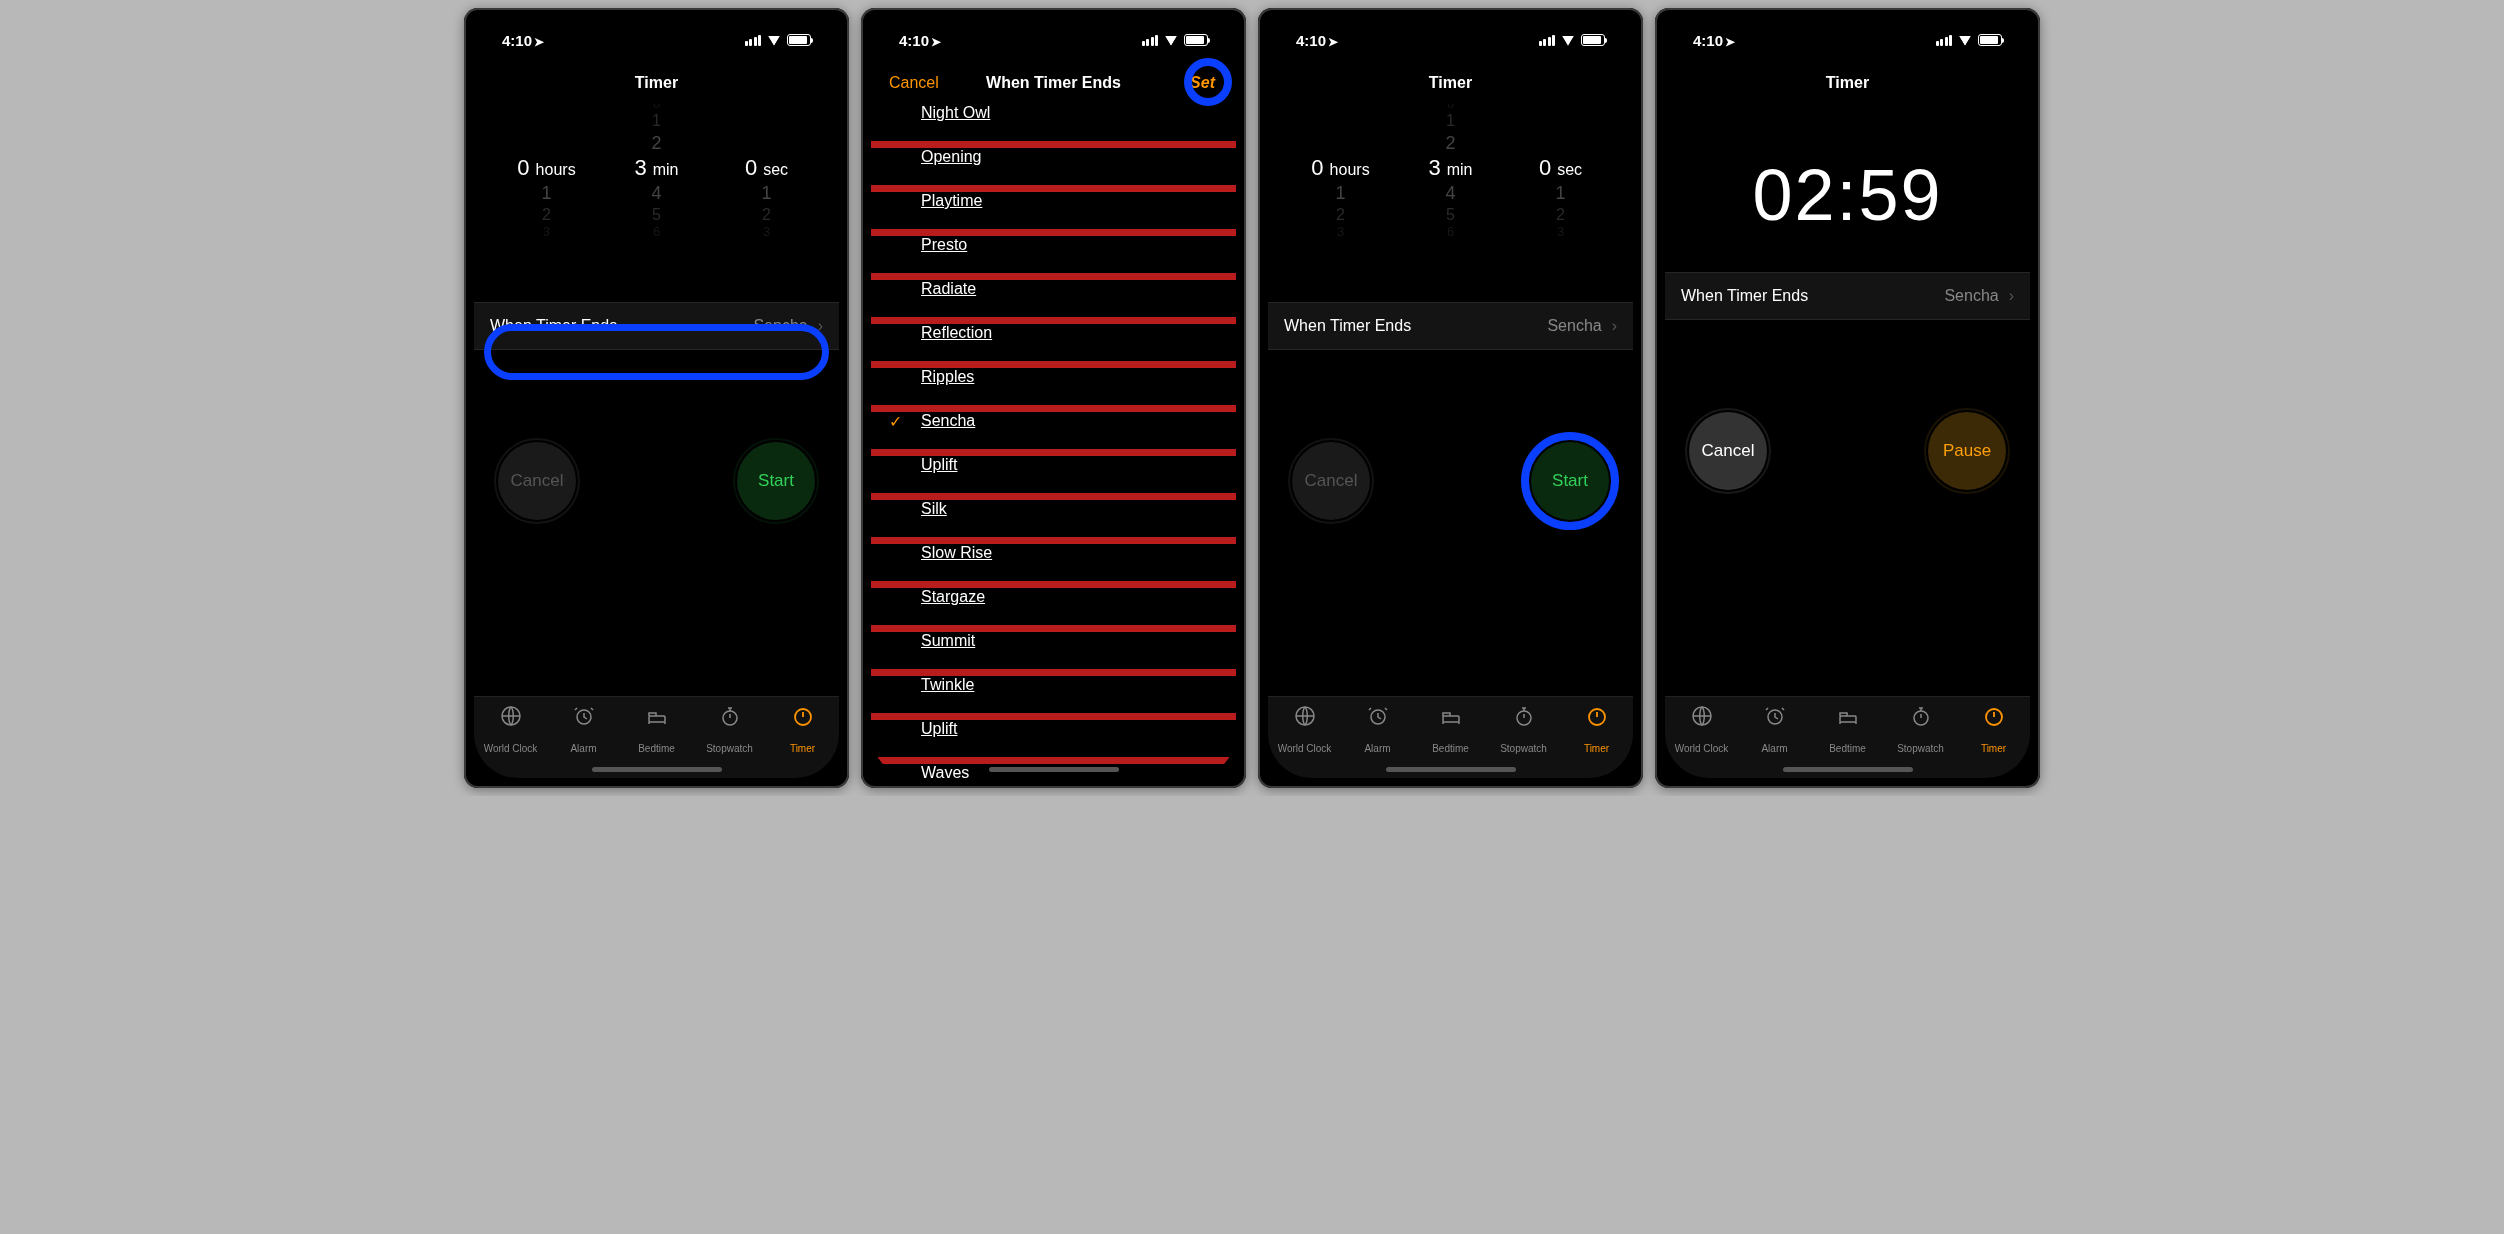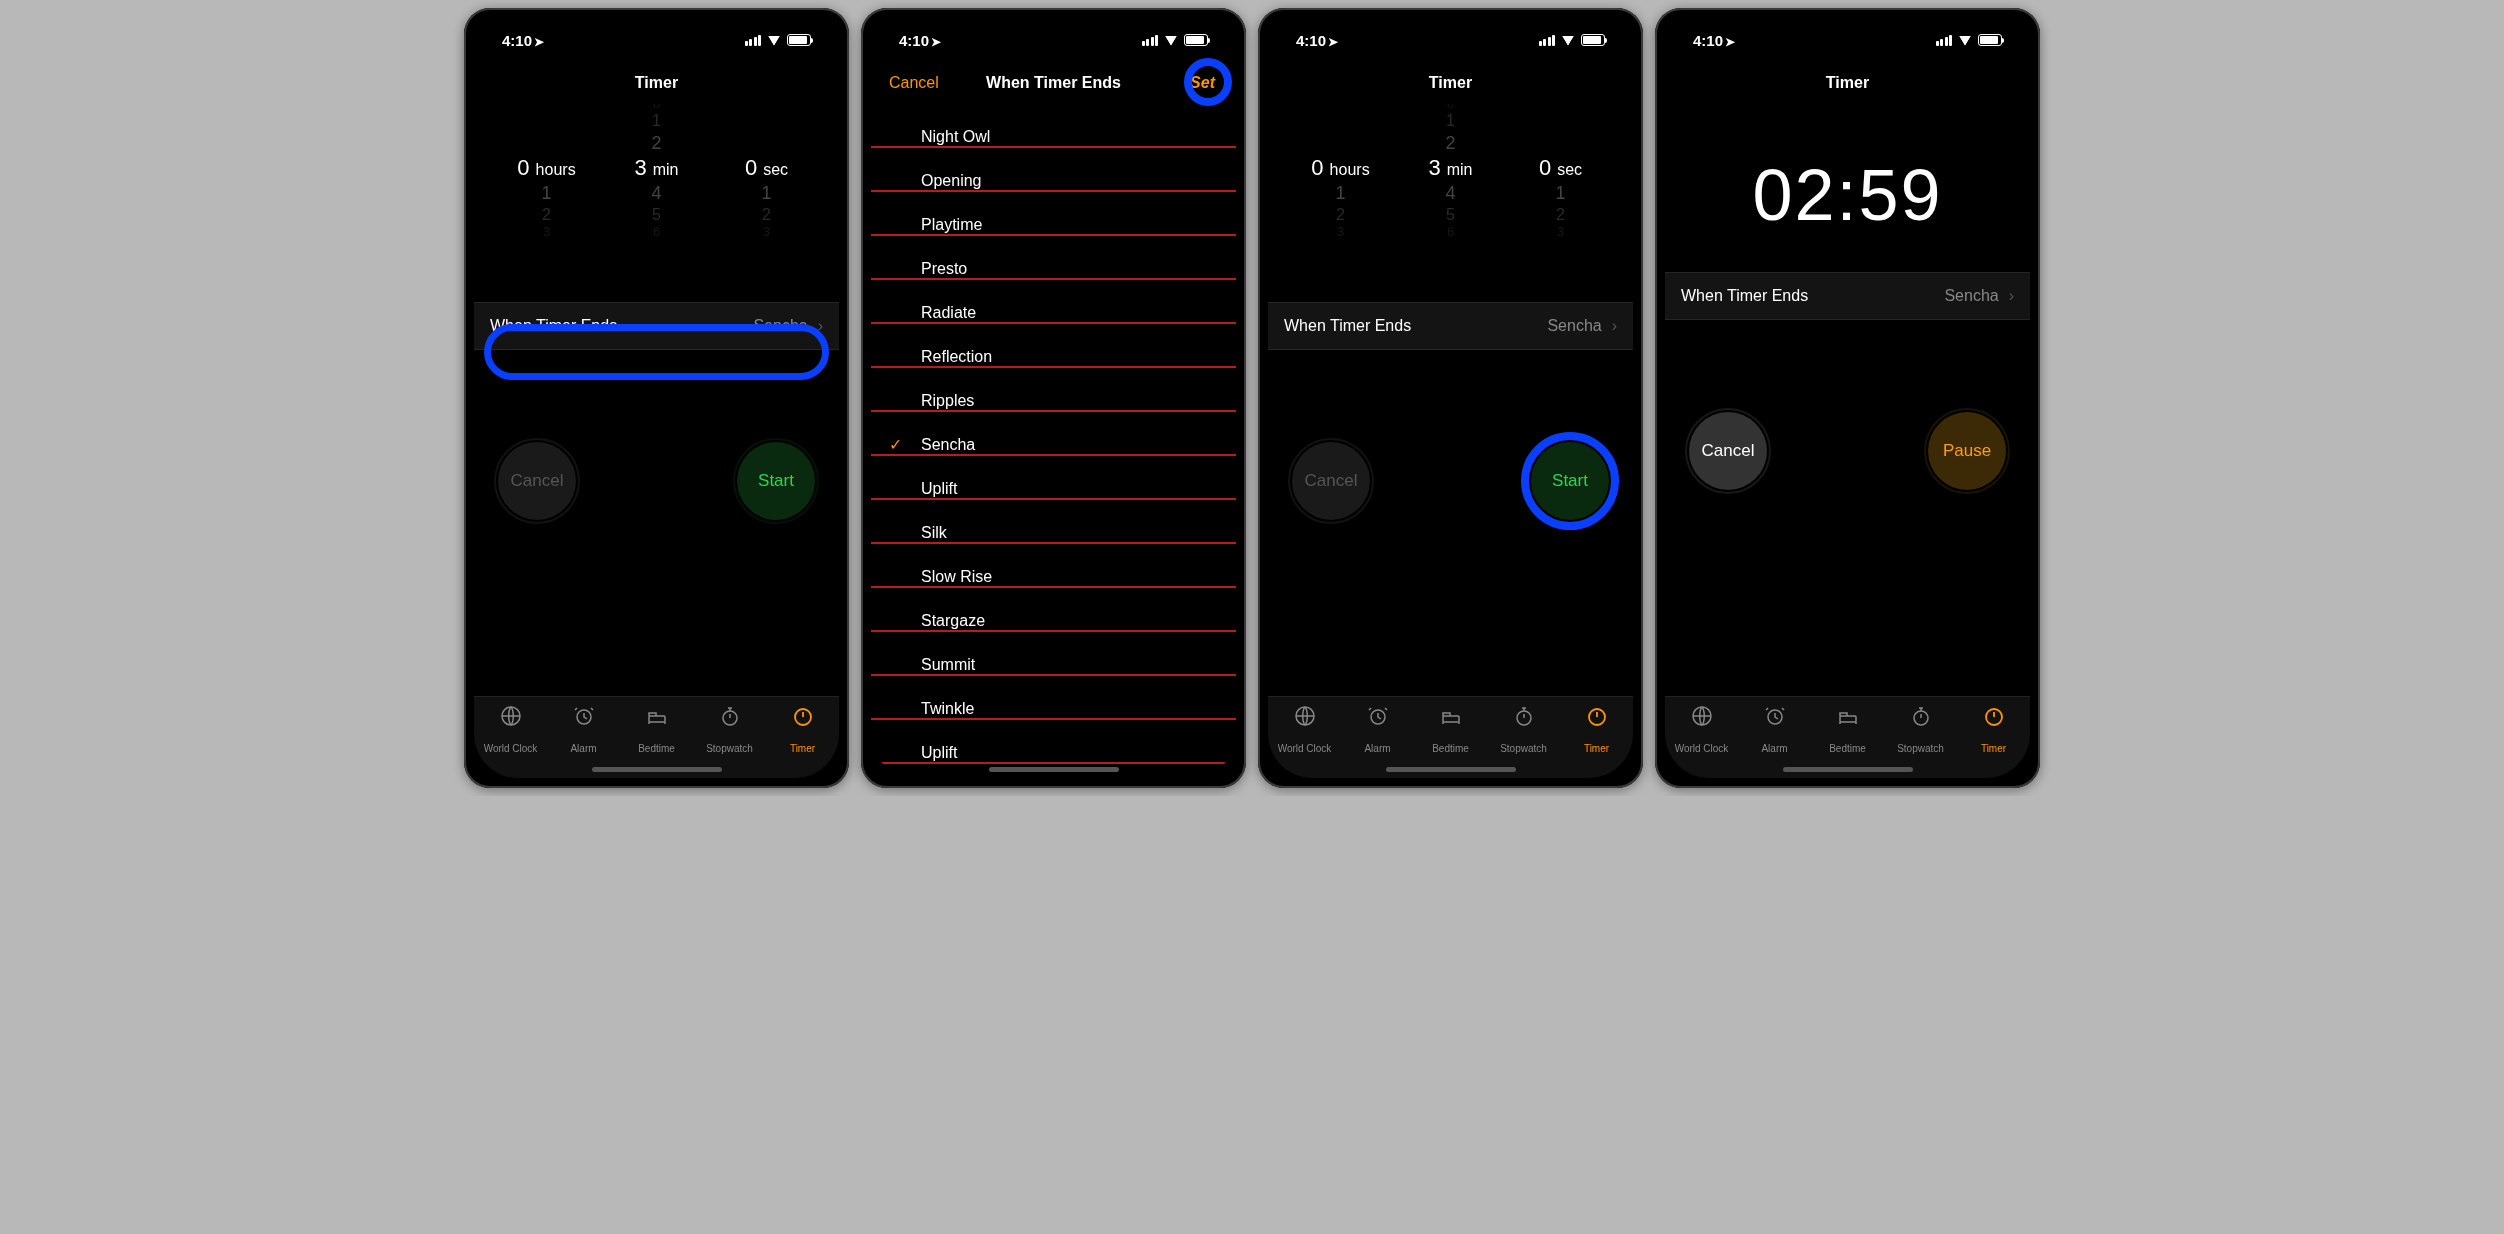--- a/index.html
+++ b/index.html
@@ -8,21 +8,21 @@
     font-family: -apple-system, 'Helvetica Neue', Helvetica, Arial, sans-serif;
     display: flex;
     gap: 12px;
     padding: 8px;
     justify-content: center;
   }
   .phone {
     width: 385px;
     height: 780px;
     background: #000;
-    border-radius: 26px;
+    border-radius: 14px;
     padding: 10px;
     box-shadow: inset 0 0 0 2px #3a3a3a, 0 2px 12px rgba(0,0,0,.4);
     position: relative;
     flex: 0 0 385px;
   }
   .screen {
     width: 100%;
     height: 100%;
     background: #000;
     border-radius: 44px;
@@ -171,26 +171,27 @@
 
   .home-ind {
     position:absolute; bottom:6px; left:50%; transform:translateX(-50%);
     width:130px; height:5px; background:#555; border-radius:3px;
   }
 
   
   .sound-list { }
   .sound-item {
     height:44px;
-    display:flex; align-items:flex-end;
+    display:flex; align-items:flex-start;
     padding-left:50px;
     color:#fff;
     font-size:16px;
-    border-bottom:2px solid #b91c1c;
+    border-bottom:7px solid #b91c1c;
     position:relative;
+    text-decoration:underline;
   }
   .sound-check {
     position:absolute; left:18px; color:#ff9500; font-size:16px;
   }
 
   
   .countdown {
     text-align:center;
     color:#fff;
     font-size:72px;

